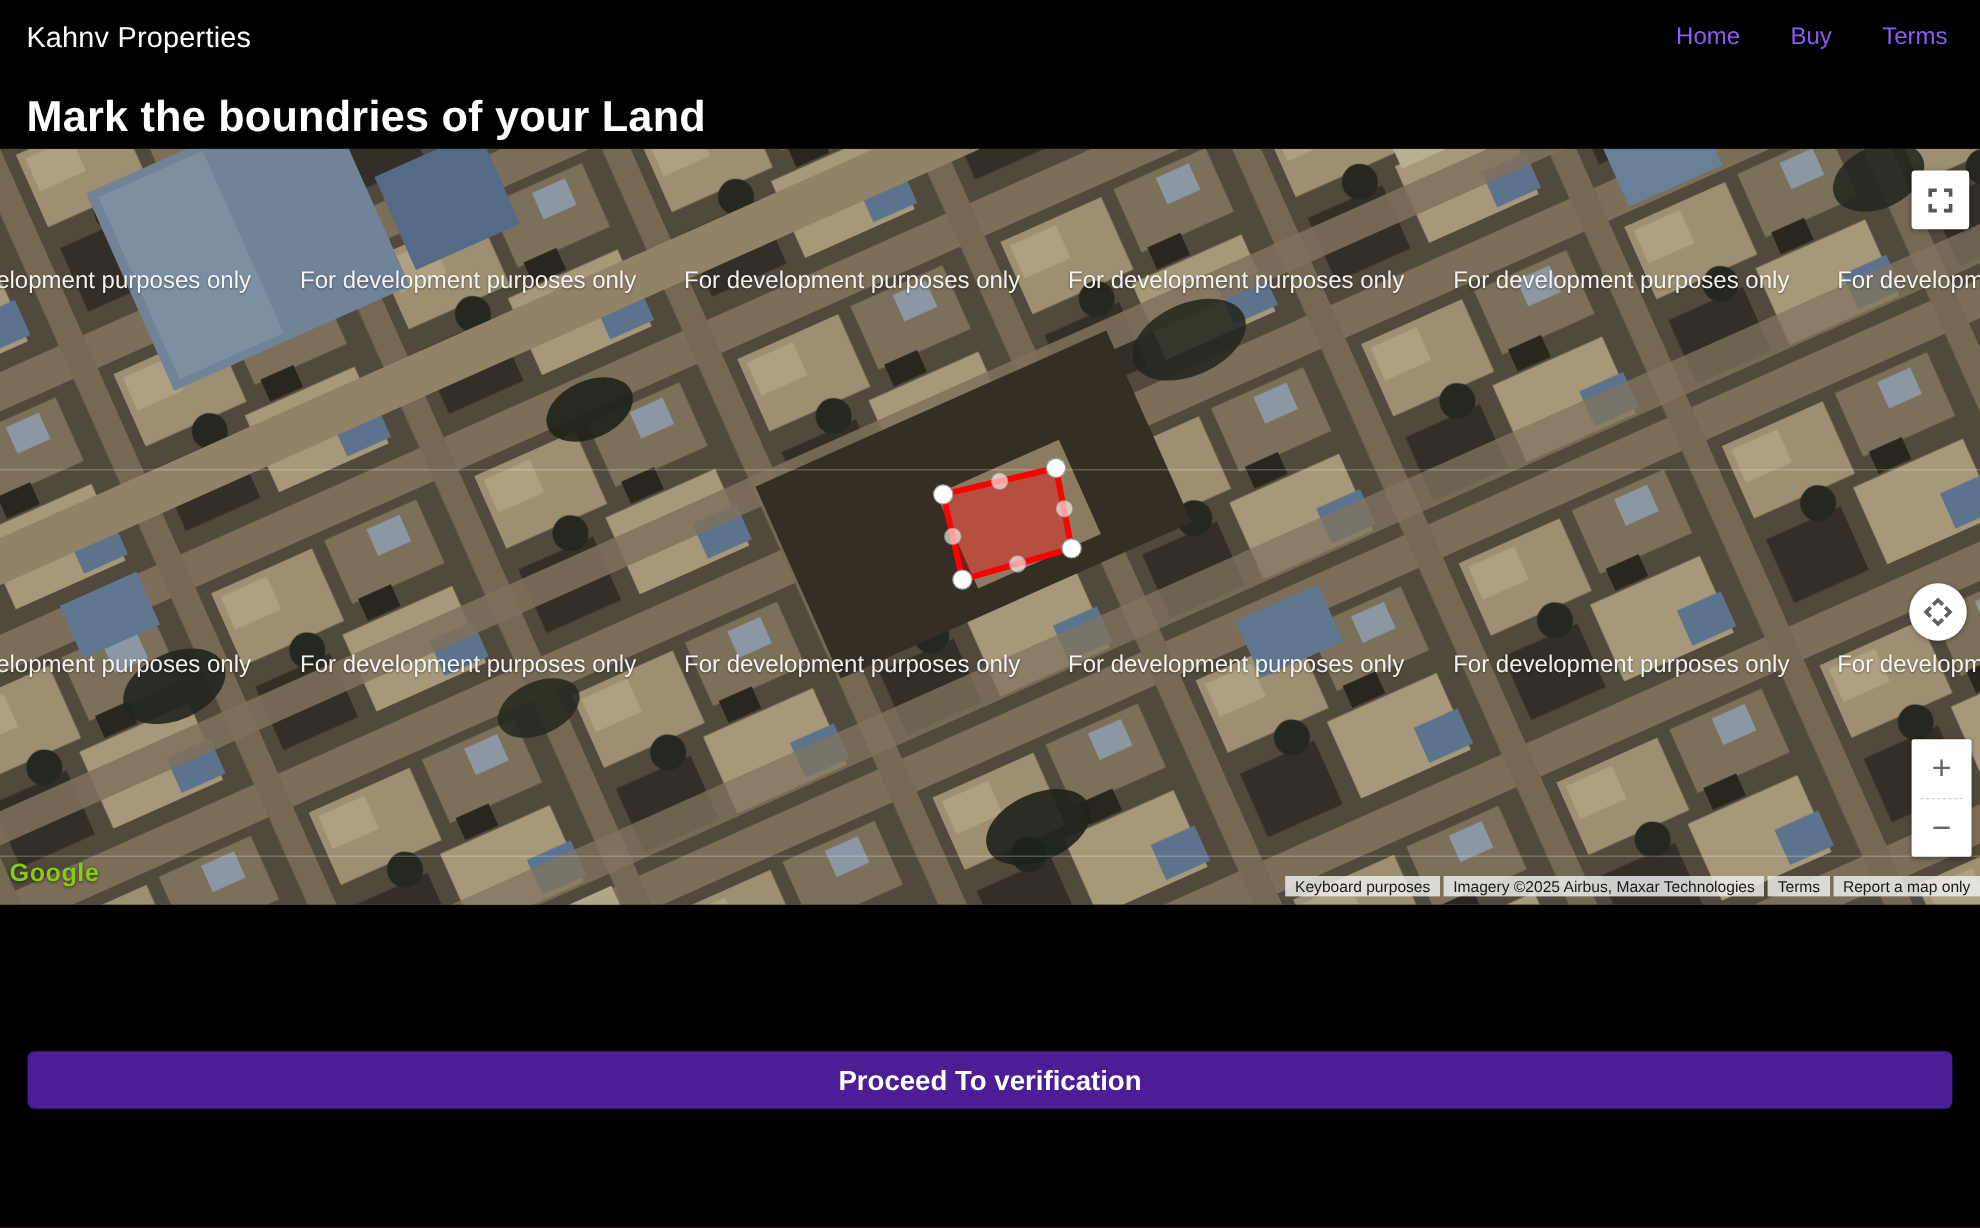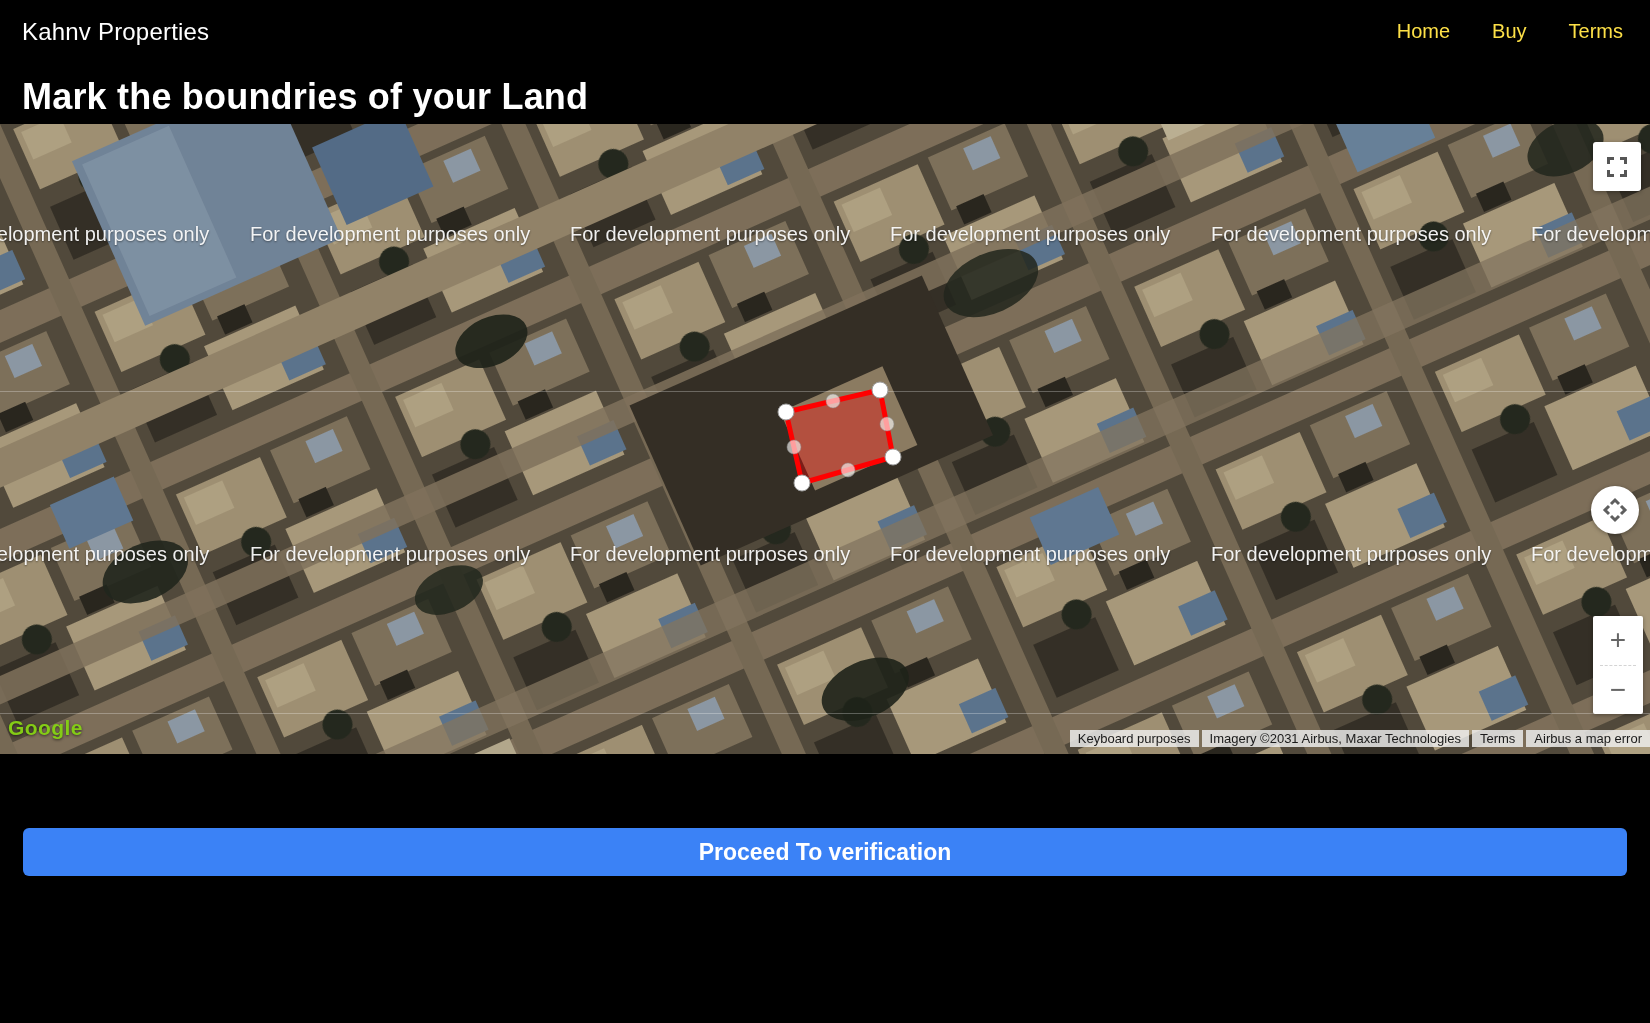--- a/index.html
+++ b/index.html
@@ -4,21 +4,21 @@
 <style>
   html,body{margin:0;padding:0;}
   body{
     width:1650px;height:1023px;position:relative;overflow:hidden;
     background:#000;color:#fff;
     font-family:"Liberation Sans", sans-serif;
   }
   
   .brand{position:absolute;left:22px;top:18px;font-size:24px;font-weight:400;letter-spacing:.2px;}
   .nav{position:absolute;right:27px;top:20px;display:flex;gap:42px;font-size:20px;}
-  .nav a{color:#fde047;text-decoration:none;cursor:pointer;}
+  .nav a{color:#8b5cf6;text-decoration:none;cursor:pointer;}
   .heading{position:absolute;left:22px;top:76px;margin:0;font-size:36px;font-weight:700;letter-spacing:.2px;}
 
   
   .map{position:absolute;left:0;top:124px;width:1650px;height:630px;overflow:hidden;background:#564d3f;cursor:grab;}
   .sat{position:absolute;left:0;top:0;}
   .wm{
     position:absolute;color:rgba(255,255,255,.93);font-size:20px;font-weight:500;
     white-space:nowrap;text-shadow:0 1px 2px rgba(0,0,0,.45);pointer-events:none;
   }
   .devline{position:absolute;left:0;width:1650px;height:1px;background:rgba(255,255,255,.28);}
@@ -158,19 +158,19 @@
   <div class="ctrl zoom-ctrl">
     <button class="zoom-btn">+</button>
     <div class="zoom-divider"></div>
     <button class="zoom-btn">−</button>
   </div>
 
   <span class="google-logo">Google</span>
 
   <div class="attr-bar">
     <span class="attr-chip link">Keyboard purposes</span>
-    <span class="attr-chip">Imagery ©2031 Airbus, Maxar Technologies</span>
+    <span class="attr-chip">Imagery ©2025 Airbus, Maxar Technologies</span>
     <span class="attr-chip link">Terms</span>
-    <span class="attr-chip link">Airbus a map error</span>
+    <span class="attr-chip link">Report a map only</span>
   </div>
 </div>
 
-<button class="proceed-btn" style="background: #3b82f6;">Proceed To verification</button>
+<button class="proceed-btn" style="background: #4c1d95; margin-top: 48px;">Proceed To verification</button>
 
 </body></html>

